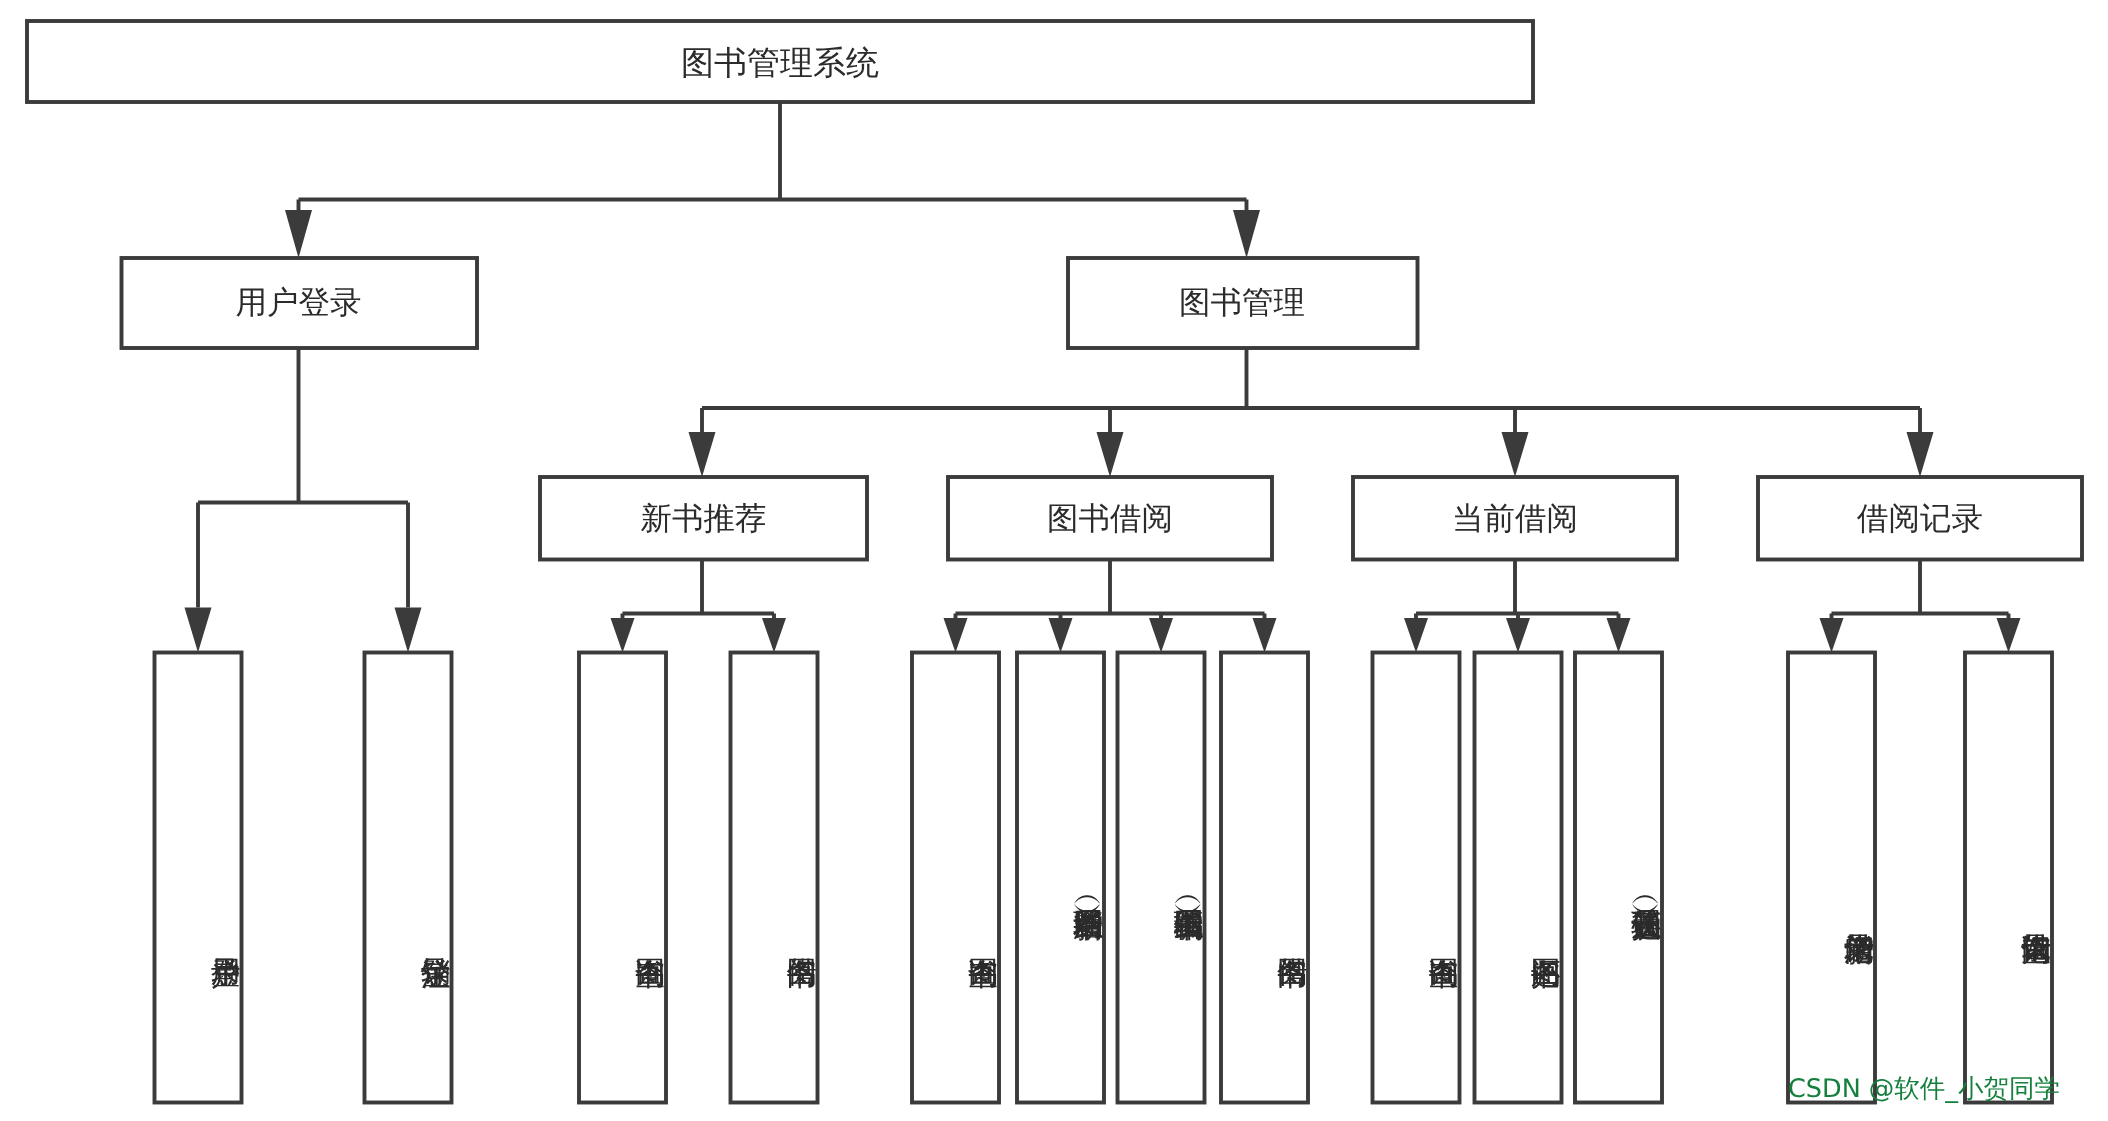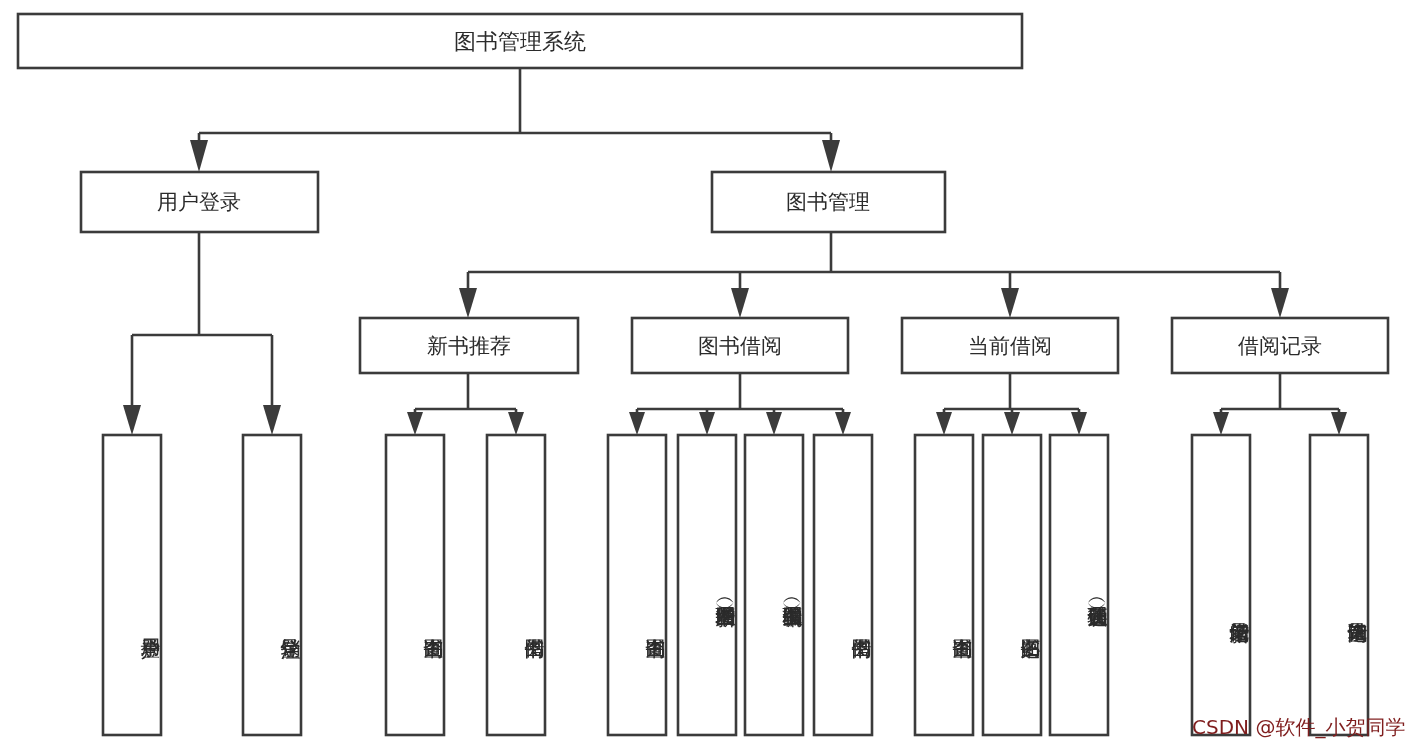--- a/index.html
+++ b/index.html
@@ -66,22 +66,22 @@
     white-space: nowrap;
     text-align: center;
     display: flex;
     align-items: flex-start;
     justify-content: center;
     pointer-events: none;
   }
   .watermark {
     position: absolute;
     font-family: "DejaVu Sans", "Liberation Sans", sans-serif;
-    font-size: 20px;
-    color: #7f1d1d;
+    font-size: 17px;
+    color: #15803d;
     white-space: nowrap;
     left: 1192px;
     top: 714px;
   }
 </style>
 </head>
 <body>
 
 <div id="diagram-root">
 

